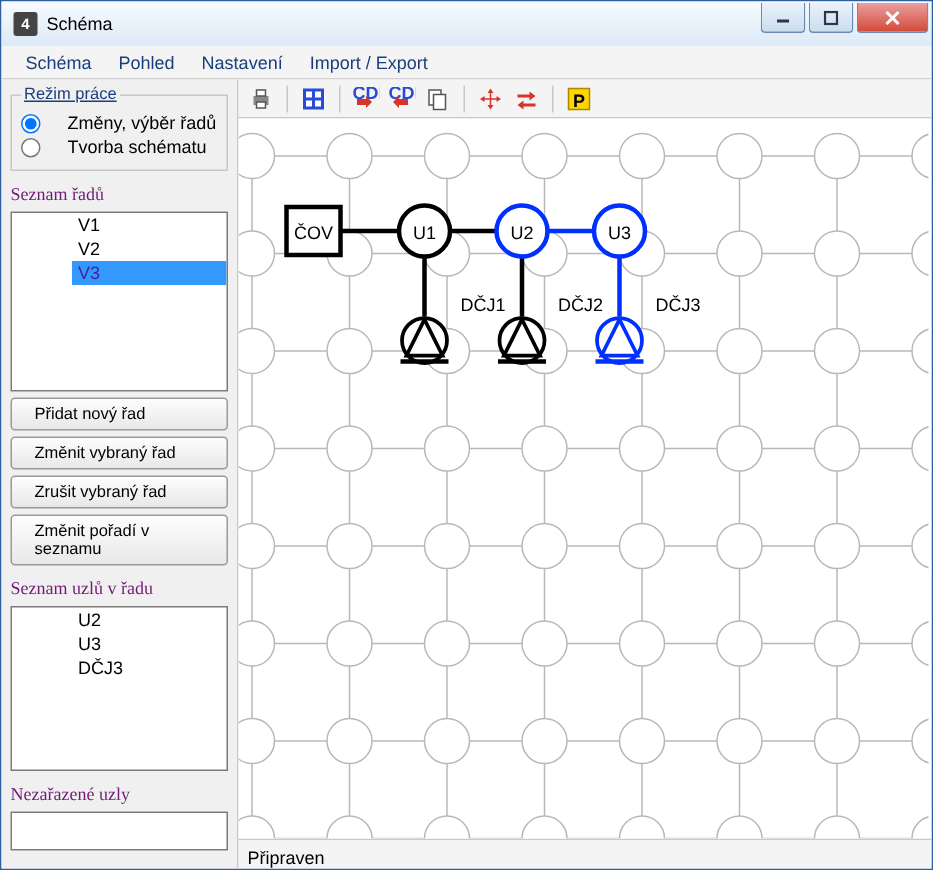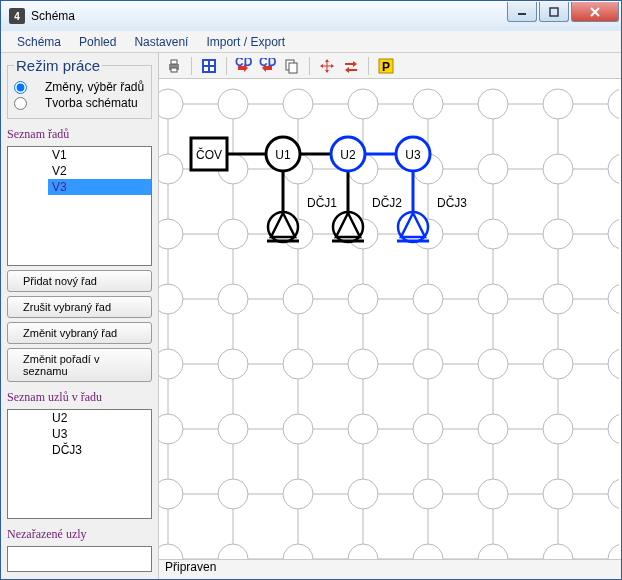--- a/index.html
+++ b/index.html
@@ -9,37 +9,37 @@
   .titlebar .icon { width: 16px; height: 16px; background: #444; color: #fff; font-size: 10px; font-weight: bold; display: flex; align-items: center; justify-content: center; margin-right: 6px; border-radius: 2px; }
   .titlebar .title { flex: 1; color: #000; }
   .winbtns { display: flex; height: 22px; margin-right: 2px; margin-top: -6px; }
   .winbtn { width: 30px; height: 20px; margin-left: 2px; border: 1px solid #6a8ab0; border-top: none; background: linear-gradient(#eaf2fb,#c9deee); border-radius: 0 0 3px 3px; display: flex; align-items: center; justify-content: center; font-size: 10px; color: #334; }
   .winbtn.close { width: 48px; background: linear-gradient(#e9a0a0,#d44a3a); color: #fff; font-weight: bold; font-size: 12px; }
   .menubar { height: 22px; background: #f4f4f4; border-bottom: 1px solid #d0d0d0; display: flex; align-items: center; padding-left: 10px; gap: 6px; }
   .menubar span { color: #1a3e7b; padding: 2px 6px; cursor: default; }
   .body { flex: 1; display: flex; min-height: 0; }
   .leftpanel { width: 158px; background: #f0f0f0; border-right: 1px solid #c8c8c8; padding: 4px 6px; display: flex; flex-direction: column; gap: 4px; }
   fieldset.mode { border: 1px solid #c8c8c8; padding: 4px 6px 6px 6px; }
-  fieldset.mode legend { font-size: 15px; color: #1a3e7b; padding: 0 2px; }
+  fieldset.mode legend { font-size: 11px; color: #1a3e7b; padding: 0 2px; text-decoration: underline; }
   .radio-row { display: flex; align-items: center; gap: 18px; margin: 2px 0; font-size: 11px; }
   .radio-row input { margin: 0; }
   .panel-label { color: #701a75; margin-top: 4px; font-family: Liberation Serif, serif; }
   .listbox { background: #fff; border: 1px solid #7a7a7a; overflow: auto; }
   .listbox.rows { height: 120px; }
   .listbox .item { padding: 1px 4px; white-space: nowrap; margin-left: 40px; }
   .listbox .item.selected { background: #3399ff; color: #4c1d95; }
   .btn { background: linear-gradient(#fdfdfd,#e8e8e8); border: 1px solid #9a9a9a; border-radius: 3px; padding: 4px 15px; text-align: left; cursor: default; font-size: 11px; }
   .listbox.nodes { height: 110px; }
   .listbox.unassigned { height: 26px; }
   .rightpanel { flex: 1; display: flex; flex-direction: column; min-width: 0; }
   .toolbar { height: 26px; background: #f4f4f4; border-bottom: 1px solid #c8c8c8; display: flex; align-items: center; padding-left: 4px; gap: 2px; }
   .toolbar .sep { width: 1px; height: 18px; background: #c8c8c8; margin: 0 4px; }
   .tbtn { width: 22px; height: 22px; display: flex; align-items: center; justify-content: center; border: 1px solid transparent; border-radius: 2px; cursor: default; }
   .canvas-wrap { flex: 1; background: #fff; position: relative; overflow: hidden; }
-  .statusbar { height: 20px; background: #f4f4f4; border-top: 1px solid #c8c8c8; display: flex; align-items: flex-start; padding-left: 6px; font-size: 11px; }
+  .statusbar { height: 20px; background: #f4f4f4; border-top: 1px solid #c8c8c8; display: flex; align-items: flex-end; padding-left: 6px; font-size: 11px; }
   svg text { font-family: "Segoe UI", Tahoma, sans-serif; }
 </style>
 </head>
 <body>
 
 <div class="window">
 
   <div class="titlebar">
     <div class="icon">4</div>
     <div class="title">Schéma</div>
@@ -87,22 +87,22 @@
       </fieldset>
 
       <div class="panel-label">Seznam řadů</div>
       <div class="listbox rows" id="rows-list">
           <div class="item">V1</div>
           <div class="item">V2</div>
           <div class="item selected">V3</div>
         </div>
 
       <div class="btn">Přidat nový řad</div>
+      <div class="btn">Změnit vybraný řad</div>
       <div class="btn">Zrušit vybraný řad</div>
-      <div class="btn">Změnit vybraný řad</div>
       <div class="btn">Změnit pořadí v seznamu</div>
 
       <div class="panel-label">Seznam uzlů v řadu</div>
       <div class="listbox nodes" id="nodes-list">
           <div class="item">U2</div>
           <div class="item">U3</div>
           <div class="item">DČJ3</div>
         </div>
 
       <div class="panel-label">Nezařazené uzly</div>

